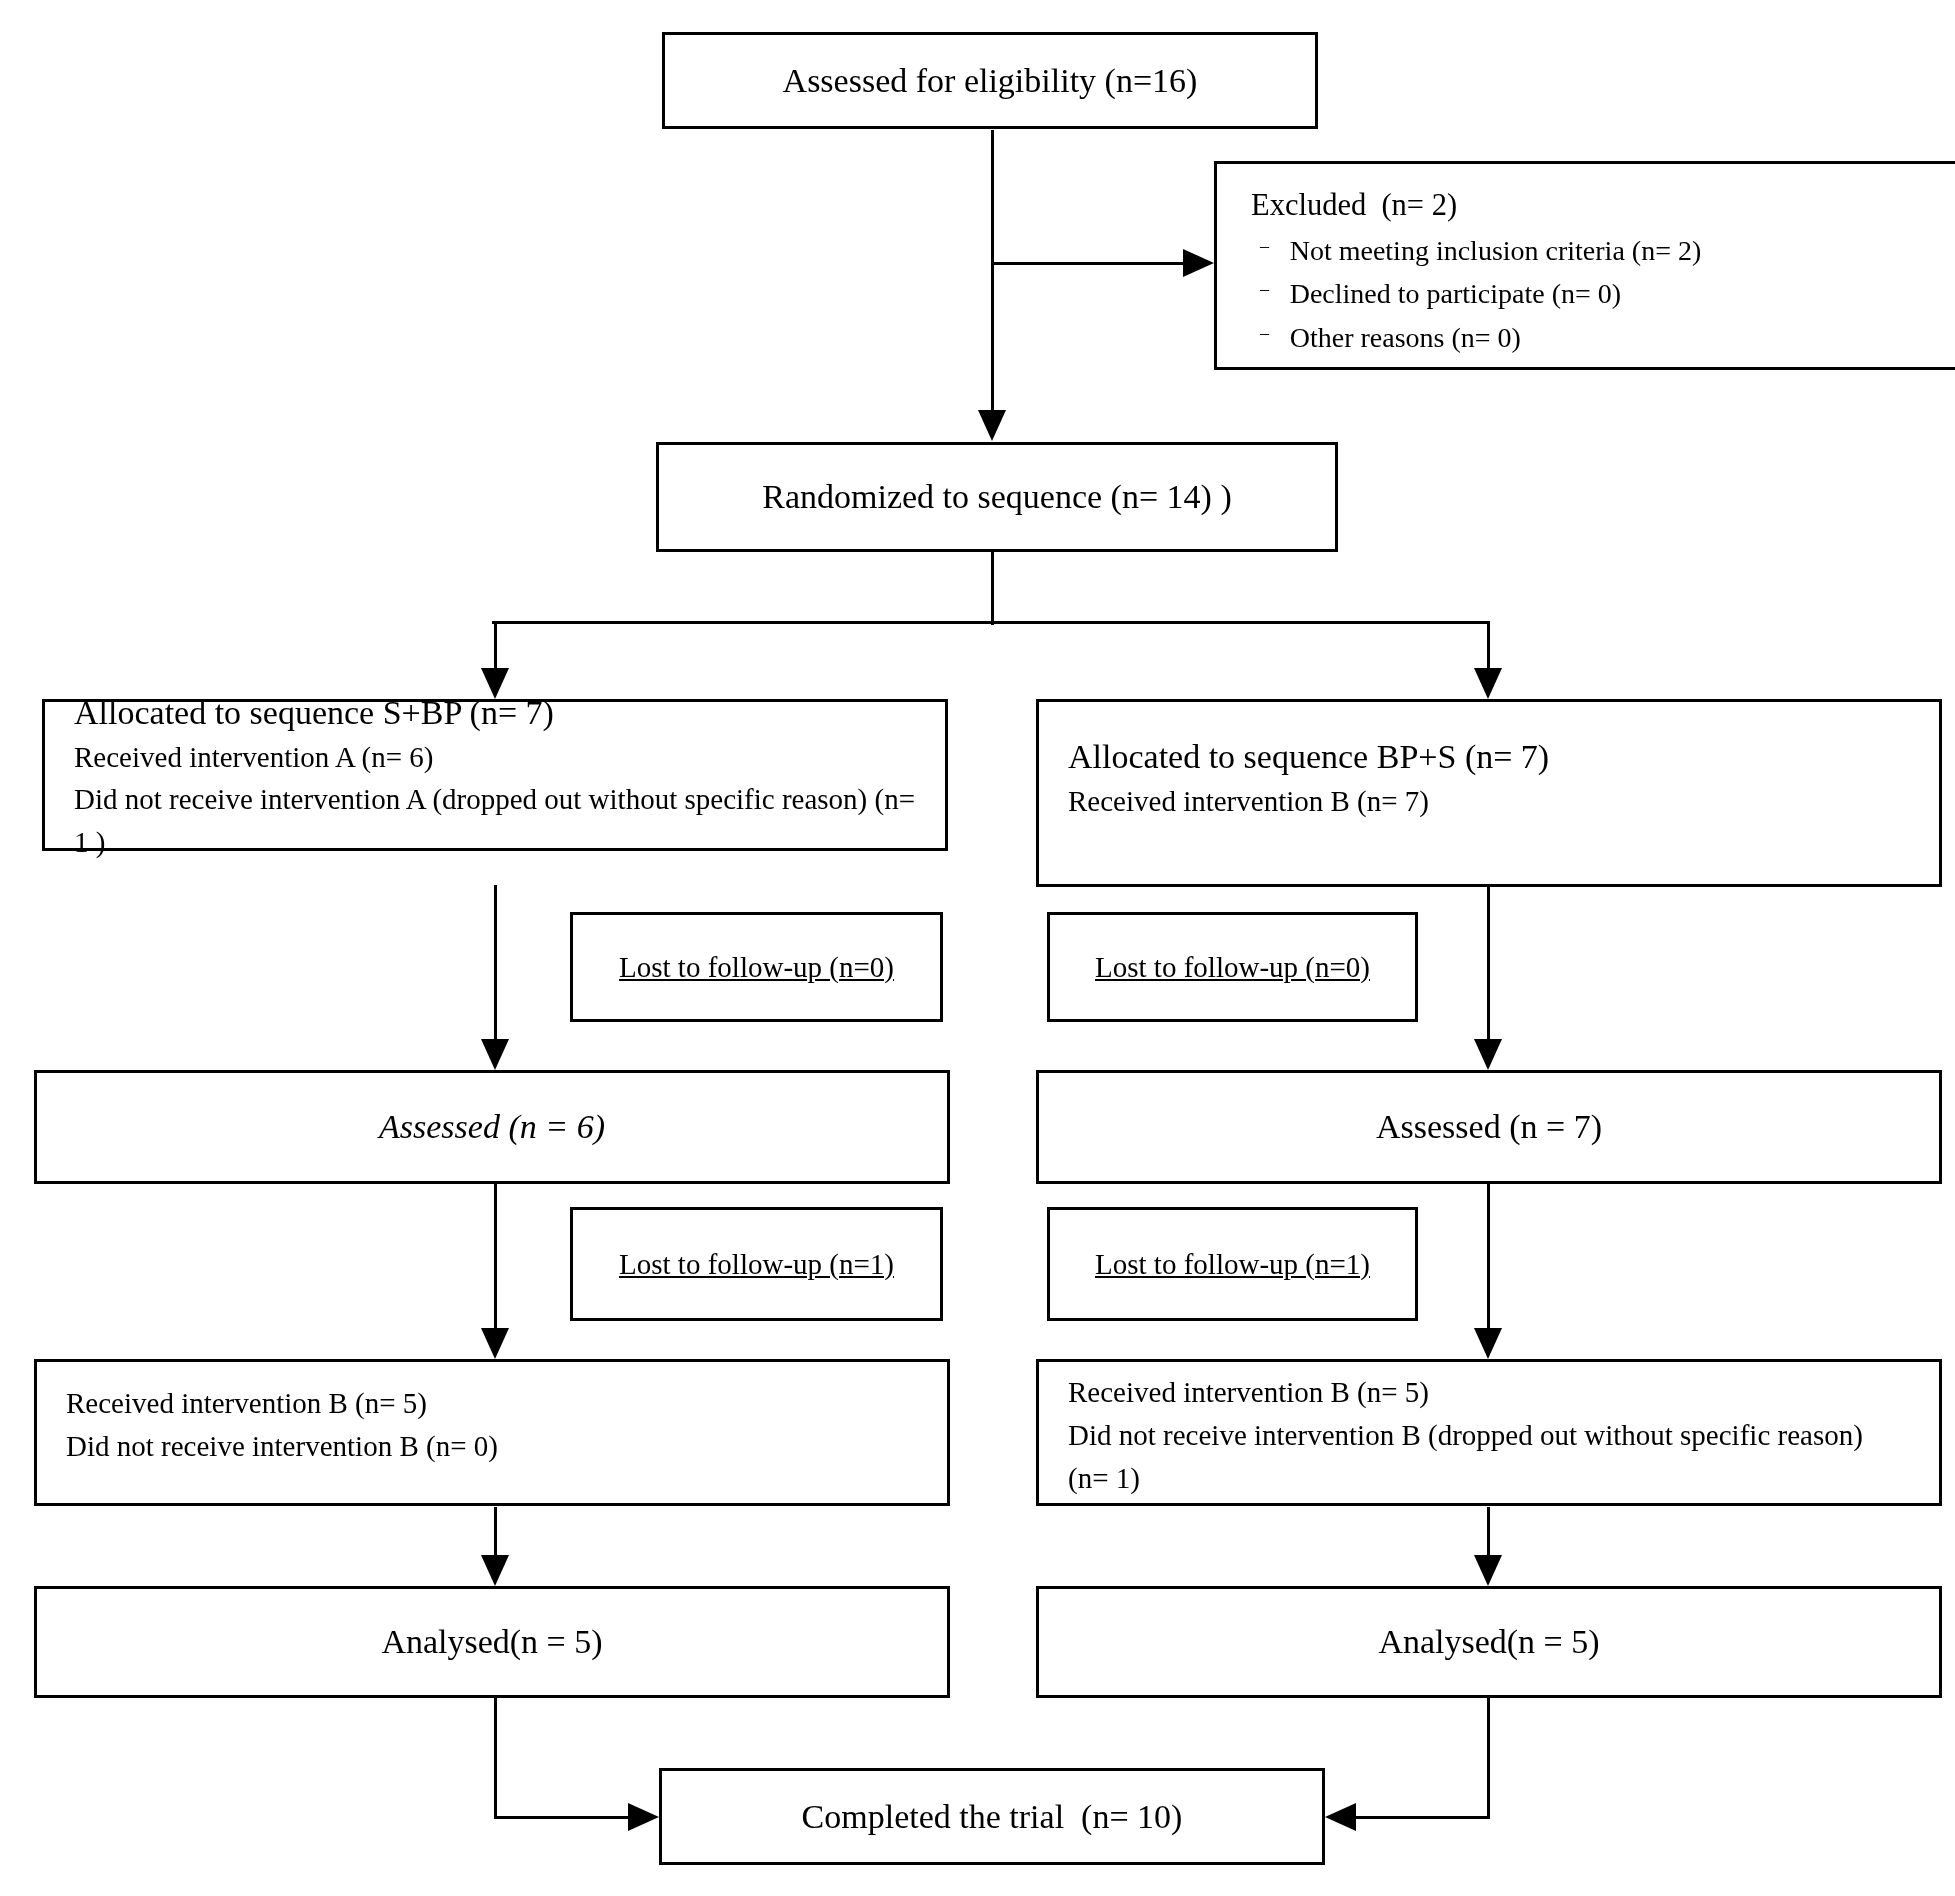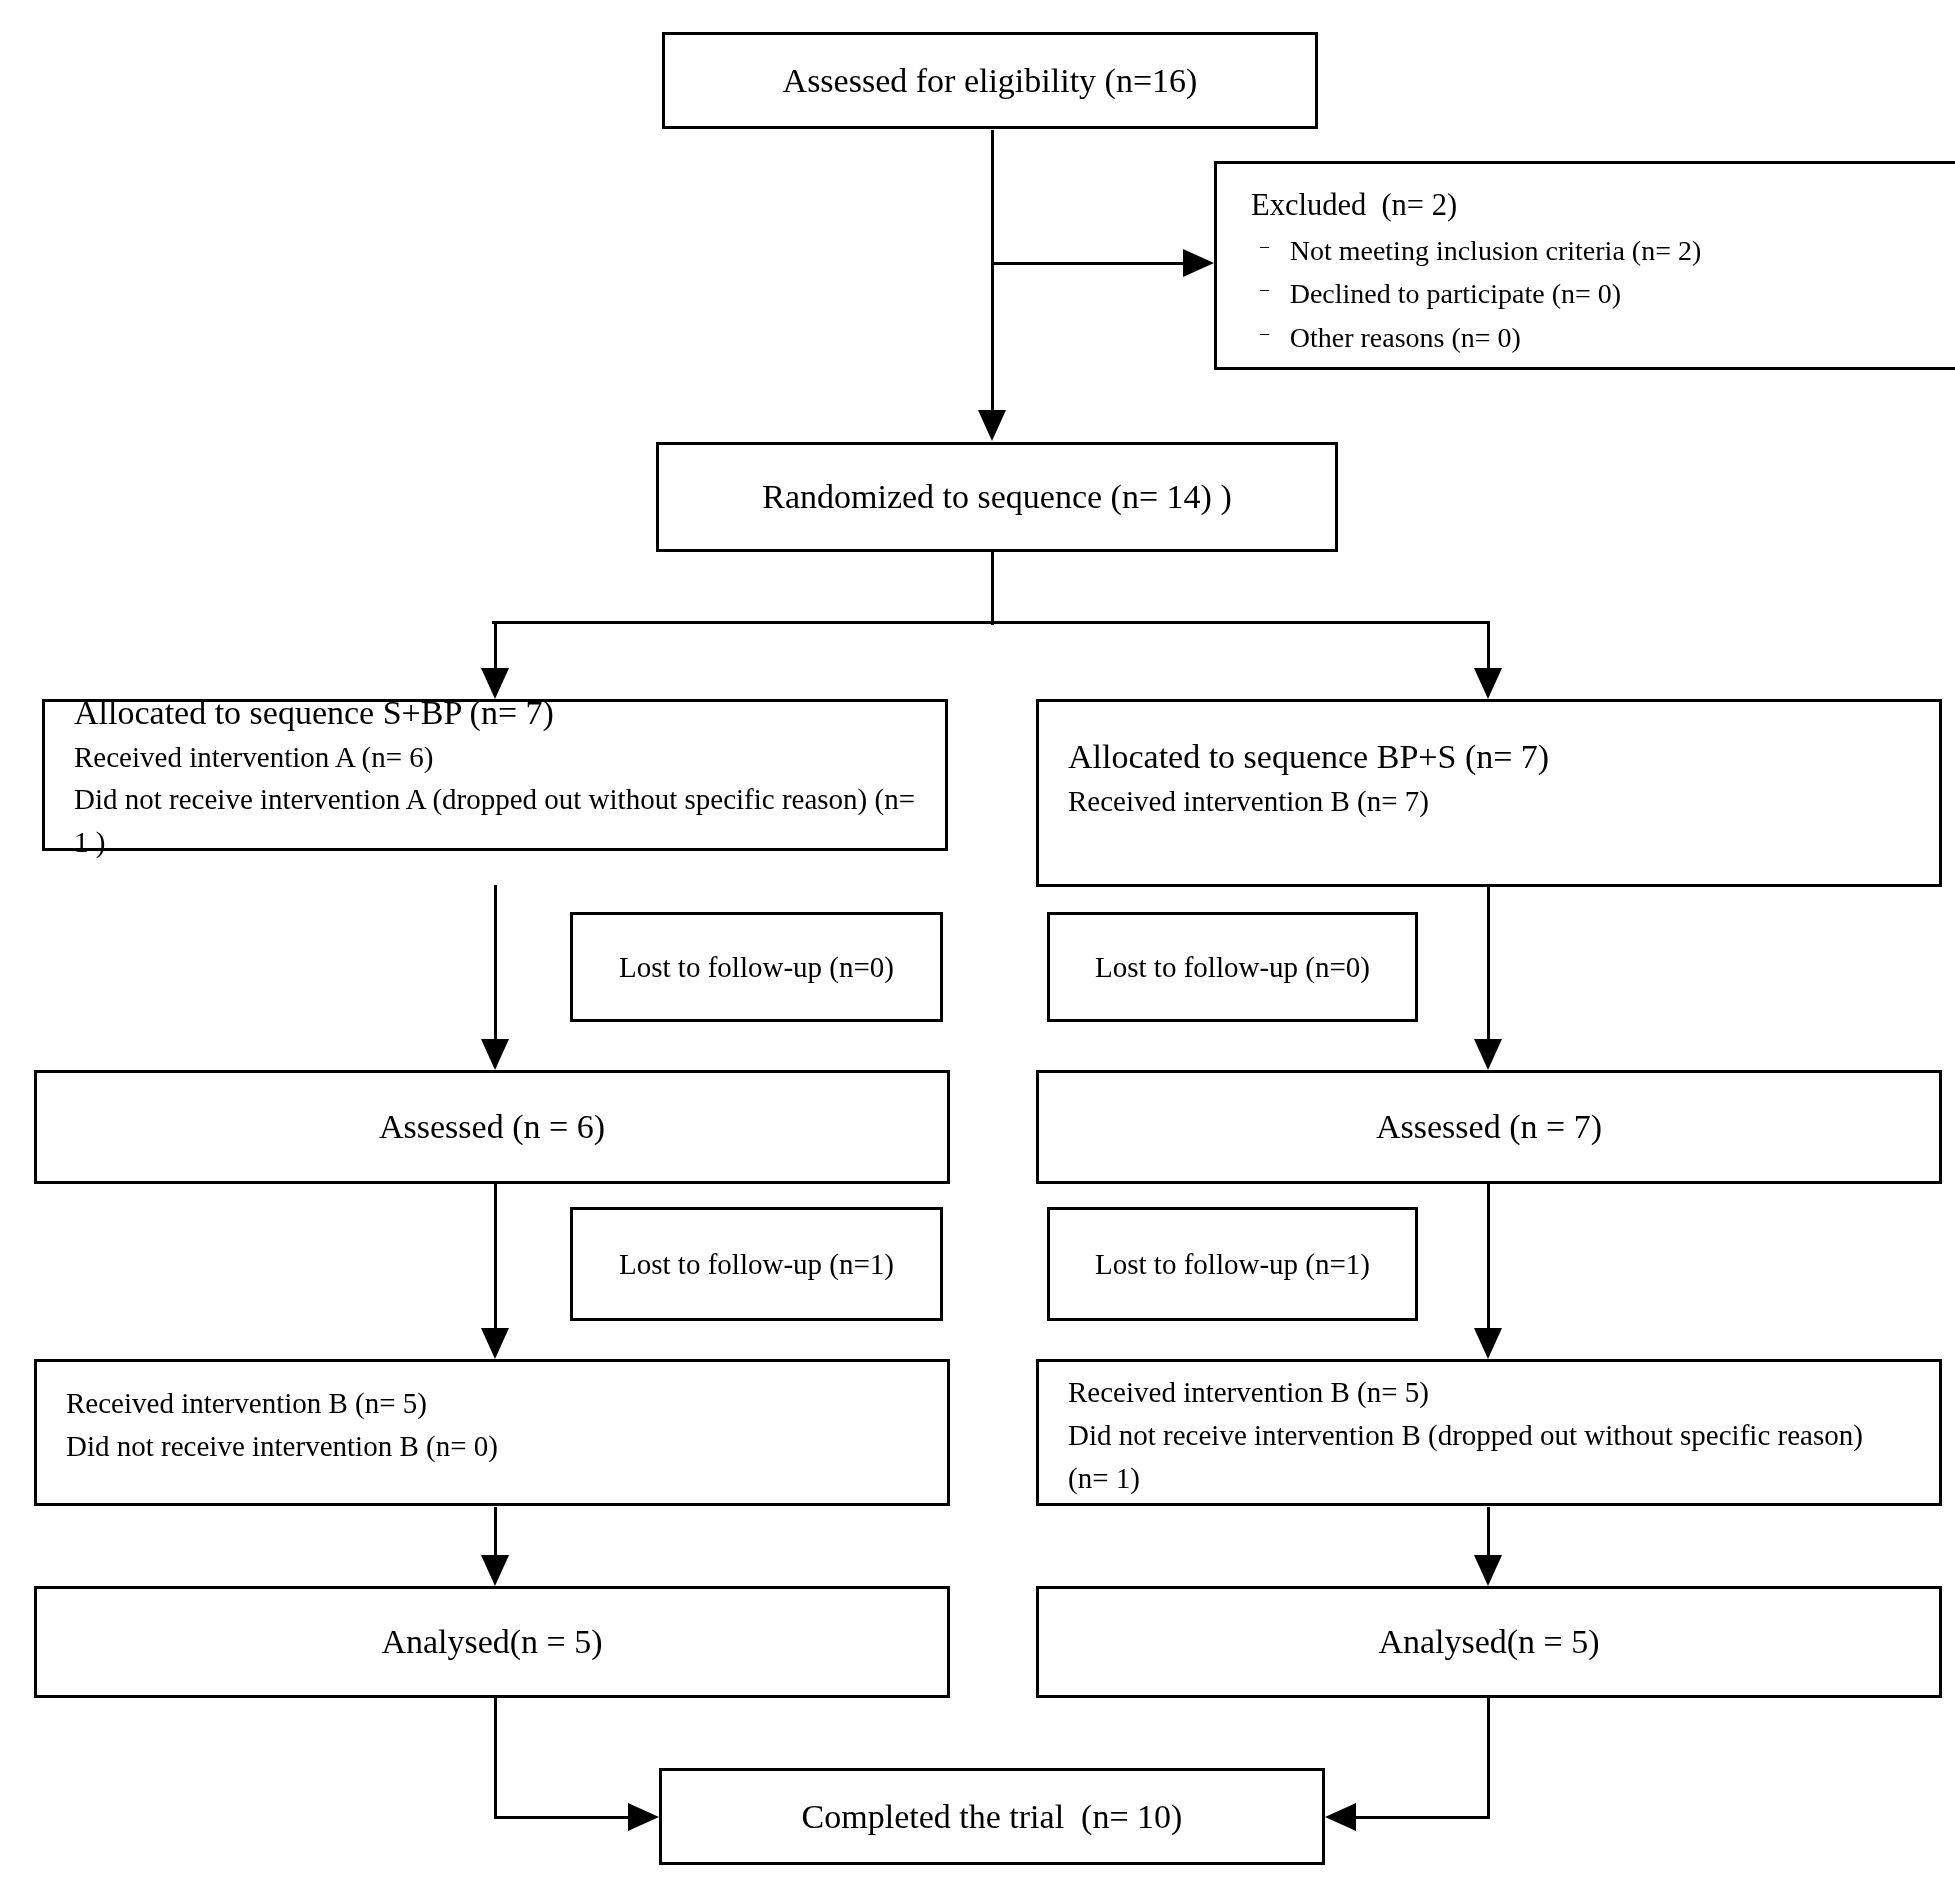--- a/index.html
+++ b/index.html
@@ -24,21 +24,21 @@
     justify-content: center;
     text-align: center;
   }
   .lines-box {
     display: flex;
     flex-direction: column;
     justify-content: center;
   }
   .txt { white-space: pre-wrap; }
   .lbl-lg  { font-size: 34px; }
-  .lbl-ltf { font-size: 29px; }
+  .lbl-ltf { font-size: 29px; text-decoration: underline; }
   .alloc-title { font-size: 34px; line-height: 1.35; }
   .body-line   { font-size: 29px; line-height: 1.48; }
   .excl-title  { font-size: 30.5px; line-height: 1.5; }
   .excl-item   { font-size: 28px; line-height: 1.55; display: flex; align-items: flex-start; }
   .excl-bullet {
     font-size: 18px;
     margin-left: 9px;
     margin-right: 22px;
     transform: translateY(3.9px);
     letter-spacing: -1.3px;
@@ -104,21 +104,21 @@
   </div>
 
   <div class="box center-box" style="left:570px; top:912px; width:373px; height:110px;">
     <div class="txt lbl-ltf">Lost to follow-up (n=0)</div>
   </div>
 
   <div class="box center-box" style="left:1047px; top:912px; width:371px; height:110px;">
     <div class="txt lbl-ltf">Lost to follow-up (n=0)</div>
   </div>
 
-  <div class="box center-box" style="left:34px; top:1070px; width:916px; height:114px;">
+  <div class="box center-box" style="left:34px; top:1070px; width:916px; height:114px;font-style:italic;">
     <div class="txt lbl-lg">Assessed (n = 6)</div>
   </div>
 
   <div class="box center-box" style="left:1036px; top:1070px; width:906px; height:114px;">
     <div class="txt lbl-lg">Assessed (n = 7)</div>
   </div>
 
   <div class="box center-box" style="left:570px; top:1207px; width:373px; height:114px;">
     <div class="txt lbl-ltf">Lost to follow-up (n=1)</div>
   </div>

